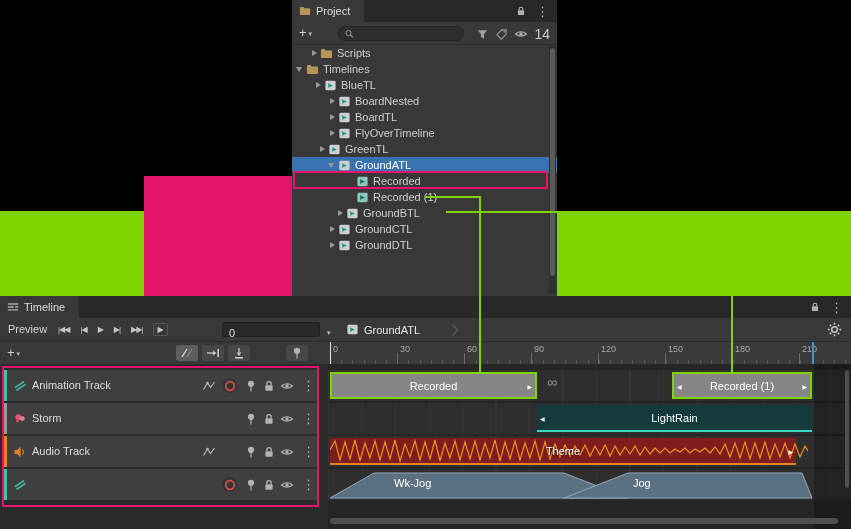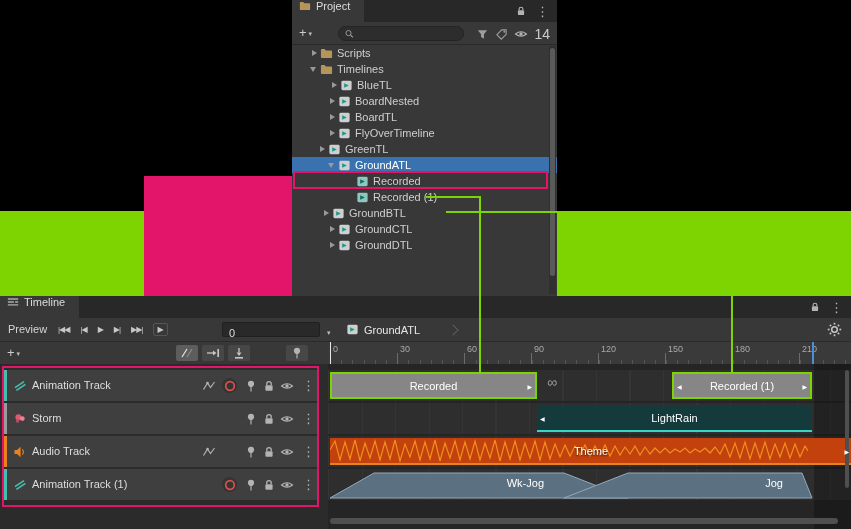--- a/index.html
+++ b/index.html
@@ -10,21 +10,21 @@
   
   .blk{position:absolute;z-index:1}
   #blk-green-left{left:0;top:211px;width:144px;height:85px;background:var(--green)}
   #blk-pink{left:144px;top:176px;width:148px;height:120px;background:var(--pink)}
   #blk-green-right{left:557px;top:211px;width:294px;height:85px;background:var(--green)}
   .anno{position:absolute;z-index:60;pointer-events:none}
 
   
   #project-panel{position:absolute;left:292px;top:0;width:265px;height:296px;background:var(--panel);z-index:10;overflow:hidden}
   .tabbar{position:absolute;left:0;top:0;width:100%;height:22px;background:var(--tabbar)}
-  .tab{position:absolute;left:0;top:0;height:22px;background:var(--panel);display:flex;gap:5px;padding:0 14px 0 7px;font-size:11px;color:#ddd}
+  .tab{position:absolute;left:0;top:0;height:22px;background:var(--panel);display:flex;align-items:center;gap:5px;padding:0 14px 0 7px;font-size:11px;color:#ddd}
   .winicons{position:absolute;right:8px;top:0;height:22px;display:flex;align-items:center;gap:9px}
   .dots{font-size:13px;color:#b5b5b5;line-height:1}
   #ptoolbar{position:absolute;left:0;top:22px;width:100%;height:23px;background:var(--panel);border-bottom:1px solid #2a2a2a;box-sizing:border-box}
   .plusbtn{position:absolute;left:7px;top:2px;display:flex;align-items:flex-end;gap:2px;color:#ccc}
   .plus{font-size:13px;line-height:17px}
   .caret{font-size:7px;line-height:14px;color:#bbb}
   #psearch{position:absolute;left:46px;top:4px;width:126px;height:15px;background:#2d2d2d;border:1px solid #242424;border-radius:8px;display:flex;align-items:center;padding:0 5px;box-sizing:border-box}
   #psearch input{background:transparent;border:0;outline:0;color:#ddd;font-size:10px;width:100%;padding:0}
   .ptbicons{position:absolute;right:7px;top:4px;display:flex;align-items:center;gap:6px}
   .cnt{font-size:14px;color:#ccc}
@@ -70,25 +70,25 @@
   .recbg{background:#343434;border-radius:50%;width:15px;height:15px}
   .hdots{position:absolute;top:8px;font-size:13px;color:#b5b5b5}
   #content{position:absolute;left:328px;top:68px;width:523px;height:165px;background:#252525;overflow:hidden}
   .lane{position:absolute;left:0;width:523px;height:31px;background:#2e2e2e;background-image:repeating-linear-gradient(90deg,rgba(255,255,255,.035) 0 1px,transparent 1px 33.5px)}
   #pastend{position:absolute;left:486px;top:0;width:37px;height:165px;background:rgba(0,0,0,.25)}
   .clip{position:absolute;box-sizing:border-box;display:flex;align-items:center;justify-content:center;font-size:11px;color:#fff}
   #clip-recorded{left:2px;top:8px;width:207px;height:27px;background:#868686;border:2px solid var(--green)}
   #clip-recorded1{left:344px;top:8px;width:140px;height:27px;background:#868686;border:2px solid var(--green)}
   #inf{position:absolute;left:219px;top:11px;font-size:14px;color:#9a9a9a;line-height:1}
   #clip-lightrain{left:209px;top:41px;width:275px;height:27px;background:#143a3c;border-bottom:2px solid #39d6c3}
-  #clip-theme{left:2px;top:74px;width:522px;height:27px;background:#c2410c;border-bottom:2px solid var(--orange)}
+  #clip-theme{left:2px;top:74px;width:466px;height:27px;background:#7f1d1d;border-bottom:2px solid var(--orange)}
   #clip-theme .lbl{position:relative;z-index:2;text-shadow:0 1px 2px rgba(0,0,0,.8)}
   .edgeL{position:absolute;left:3px;top:50%;transform:translateY(-50%);font-size:6px;color:#fff;z-index:3}
   .edgeR{position:absolute;right:3px;top:50%;transform:translateY(-50%);font-size:6px;color:#fff;z-index:3}
-  .r4lbl{position:absolute;top:113px;width:150px;text-align:right;font-size:11px;color:#fff;z-index:2}
+  .r4lbl{position:absolute;top:113px;width:150px;text-align:left;font-size:11px;color:#fff;z-index:2}
   #hscroll{position:absolute;left:330px;top:222px;width:508px;height:6px;background:#4f4f4f;border-radius:3px}
   #vscroll{position:absolute;left:845px;top:74px;width:4px;height:118px;background:#4f4f4f;border-radius:2px}
 
   
   #sel-outline{left:293px;top:171px;width:255px;height:18px;border:2px solid var(--pink);box-sizing:border-box}
   #tracks-outline{left:2px;top:366px;width:317px;height:141px;border:2px solid var(--pink);box-sizing:border-box}
   .gline{background:var(--green)}
 </style>
 </head>
 <body>
@@ -229,28 +229,28 @@
     </div>
   </div>
   <div id="ptree">
     <div class="prow" style="padding-left:16px">
         <span class="arrow r"></span>
         <svg class="ic ti">
           <use href="#i-folder"></use>
         </svg>
         <span>Scripts</span>
       </div>
-    <div class="prow" style="padding-left:16px">
+    <div class="prow" style="padding-left:2px">
         <span class="arrow d"></span>
         <svg class="ic ti">
           <use href="#i-folder"></use>
         </svg>
         <span>Timelines</span>
       </div>
-    <div class="prow" style="padding-left:36px">
+    <div class="prow" style="padding-left:20px">
         <span class="arrow r"></span>
         <svg class="ic ti">
           <use href="#i-tl"></use>
         </svg>
         <span>BlueTL</span>
       </div>
     <div class="prow" style="padding-left:34px">
         <span class="arrow r"></span>
         <svg class="ic ti">
           <use href="#i-tl"></use>
@@ -292,21 +292,21 @@
         </svg>
         <span>Recorded</span>
       </div>
     <div class="prow" style="padding-left:52px">
         <span class="arrow"></span>
         <svg class="ic ti">
           <use href="#i-clip"></use>
         </svg>
         <span>Recorded (1)</span>
       </div>
-    <div class="prow" style="padding-left:28px">
+    <div class="prow" style="padding-left:42px">
         <span class="arrow r"></span>
         <svg class="ic ti">
           <use href="#i-tl"></use>
         </svg>
         <span>GroundBTL</span>
       </div>
     <div class="prow" style="padding-left:34px">
         <span class="arrow r"></span>
         <svg class="ic ti">
           <use href="#i-tl"></use>
@@ -505,21 +505,20 @@
           <use href="#i-eye"></use>
         </svg>
       </div>
     <span class="hdots" style="left:298px">⋮</span>
   </div>
   <div class="thdr" style="top:173px">
     <div class="strip" style="background:#46bfae"></div>
     <svg class="ic ticon2" width="14" height="14">
         <use href="#i-anim"></use>
       </svg>
-    <span class="tname">Animation Track (1)</span>
     <div class="hbtn recbg" style="left:218px">
         <svg class="ic" width="14" height="14">
           <use href="#i-record"></use>
         </svg>
       </div>
     <div class="hbtn" style="left:239px">
         <svg class="ic" width="14" height="14">
           <use href="#i-pin"></use>
         </svg>
       </div>

